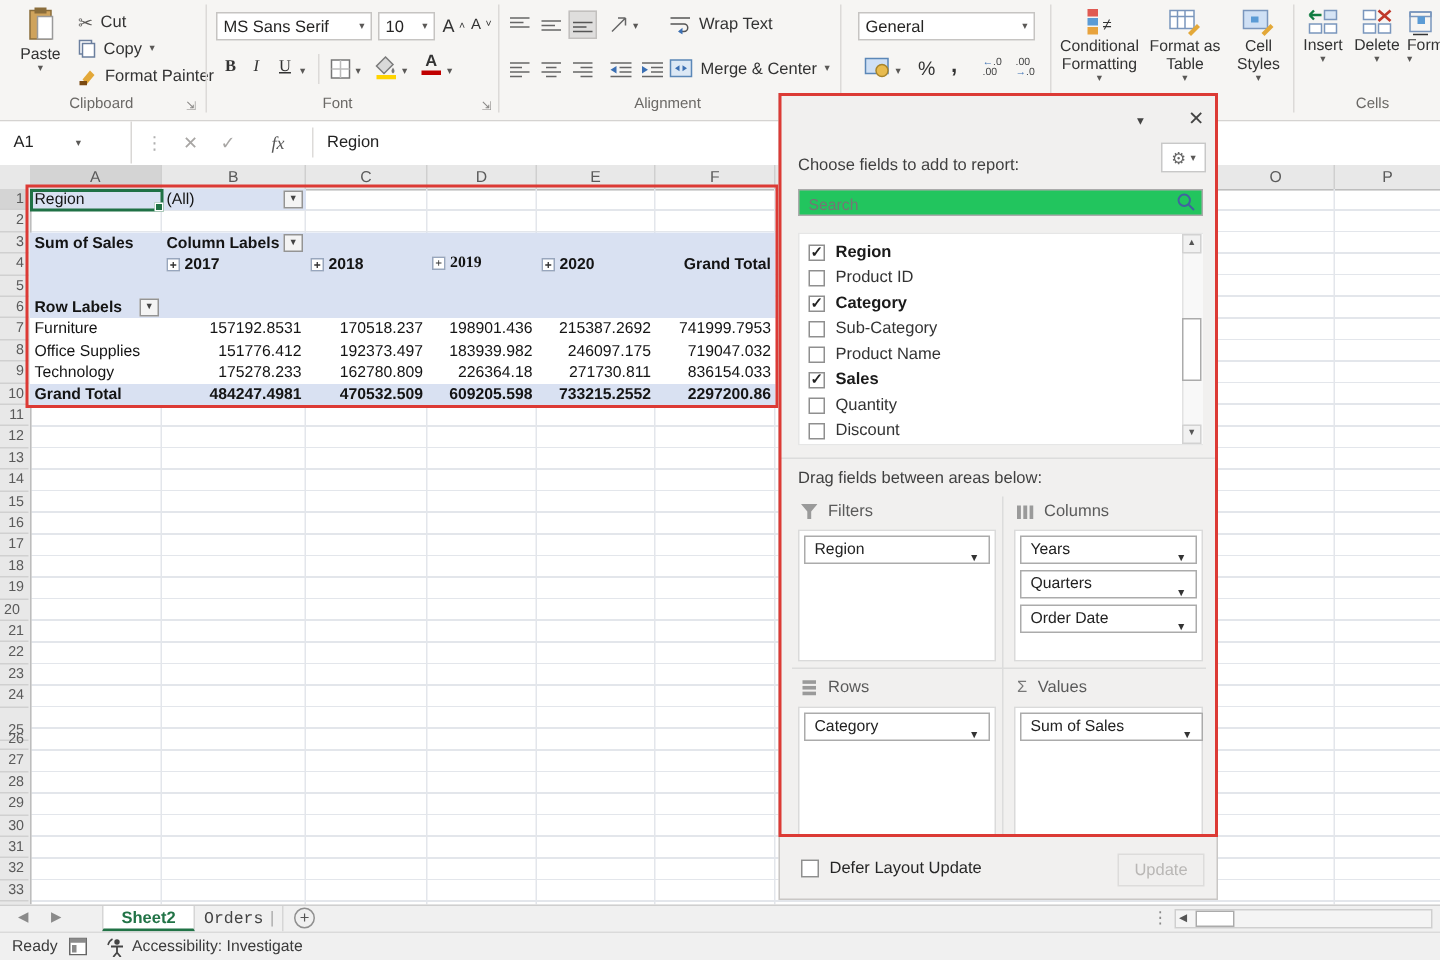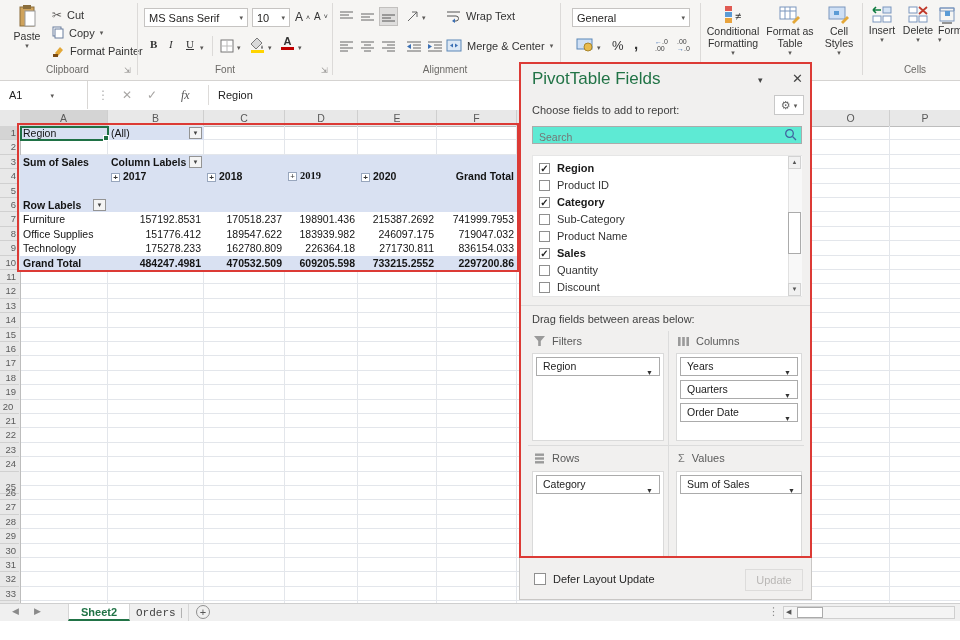--- a/index.html
+++ b/index.html
@@ -43,21 +43,21 @@
   .dd{position:absolute;width:13px;height:12px;background:#f4f4f4;border:1px solid #949494;box-sizing:border-box;font-size:6px;line-height:10px;text-align:center;color:#444;}
   .xp{display:inline-block;width:9px;height:9px;border:1px solid #98a6bd;background:#fff;box-sizing:border-box;font-size:8px;line-height:7px;text-align:center;color:#333;margin-right:3px;vertical-align:0px;}
   #a1sel{position:absolute;left:0;top:0;width:89px;height:15px;border:2px solid #1f7145;box-sizing:border-box;}
   #a1sel .handle{position:absolute;right:-2px;bottom:-2px;width:4px;height:4px;background:#1f7145;border:1px solid #fff;}
   #pivot-redbox{position:absolute;left:17px;top:123px;width:502px;height:149px;border:2px solid #dc3a35;box-sizing:border-box;pointer-events:none;z-index:40;}
   
   #pane{position:absolute;left:519px;top:62px;width:293px;height:538px;background:#f1f0ef;border:1px solid #c9c7c5;box-sizing:border-box;z-index:50;}
   #pane-redbox{position:absolute;left:-1px;top:-1px;width:293px;height:496px;border:2px solid #dc3a35;box-sizing:border-box;pointer-events:none;z-index:10;}
   #pane-title{position:absolute;left:12px;top:6px;font-size:17px;color:#217346;}
   .pane-txt{font-size:11px;color:#404040;}
-  #searchbox{position:absolute;left:12px;top:63px;width:270px;height:18px;background:#5eead4;border:1px solid #ababab;box-sizing:border-box;}
+  #searchbox{position:absolute;left:12px;top:63px;width:270px;height:18px;background:#22c55e;border:1px solid #ababab;box-sizing:border-box;}
   #searchbox input{border:0;outline:0;width:240px;height:14px;margin:1px 0 0 4px;font-size:10.5px;color:#555;font-family:"Liberation Sans",sans-serif;background:transparent;}
   #fieldlist{position:absolute;left:12px;top:92px;width:270px;height:142px;background:#fff;border:1px solid #e6e6e6;box-sizing:border-box;}
   .fitem{position:absolute;left:6px;display:flex;align-items:center;gap:7px;font-size:11px;color:#333;height:16px;}
   .fitem.on{font-weight:bold;color:#1a1a1a;}
   .cb{width:11px;height:11px;border:1px solid #8f8f8f;background:#fff;box-sizing:border-box;font-size:10px;line-height:9px;text-align:center;color:#222;flex:0 0 auto;}
   .sb-btn{position:absolute;width:13px;height:13px;background:#f1f1f1;border:1px solid #d2d2d2;box-sizing:border-box;font-size:6px;text-align:center;line-height:11px;color:#555;}
   .areahdr{position:absolute;display:flex;align-items:center;gap:7px;font-size:11px;color:#5a5a5a;}
   .areabox{position:absolute;background:#fff;border:1px solid #dadada;box-sizing:border-box;}
   .pill{position:absolute;height:19px;background:#fff;border:1px solid #ababab;box-sizing:border-box;font-size:10.5px;color:#222;line-height:17px;padding-left:6px;}
   .pill .pv{position:absolute;right:6px;top:6px;font-size:7px;color:#333;}
@@ -464,21 +464,21 @@
 
     <div class="pcell" style="left:0;top:86.4px;width:88px;">Furniture</div>
     <div class="pcell num" style="left:88px;top:86.4px;width:96px;">157192.8531</div>
     <div class="pcell num" style="left:184px;top:86.4px;width:81px;">170518.237</div>
     <div class="pcell num" style="left:265px;top:86.4px;width:73px;">198901.436</div>
     <div class="pcell num" style="left:338px;top:86.4px;width:79px;">215387.2692</div>
     <div class="pcell num" style="left:417px;top:86.4px;width:80px;">741999.7953</div>
 
     <div class="pcell" style="left:0;top:100.8px;width:88px;">Office Supplies</div>
     <div class="pcell num" style="left:88px;top:100.8px;width:96px;">151776.412</div>
-    <div class="pcell num" style="left:184px;top:100.8px;width:81px;">189547.622</div>
+    <div class="pcell num" style="left:184px;top:100.8px;width:81px;">192373.497</div>
     <div class="pcell num" style="left:265px;top:100.8px;width:73px;">183939.982</div>
     <div class="pcell num" style="left:338px;top:100.8px;width:79px;">246097.175</div>
     <div class="pcell num" style="left:417px;top:100.8px;width:80px;">719047.032</div>
 
     <div class="pcell" style="left:0;top:115.2px;width:88px;">Technology</div>
     <div class="pcell num" style="left:88px;top:115.2px;width:96px;">175278.233</div>
     <div class="pcell num" style="left:184px;top:115.2px;width:81px;">162780.809</div>
     <div class="pcell num" style="left:265px;top:115.2px;width:73px;">226364.18</div>
     <div class="pcell num" style="left:338px;top:115.2px;width:79px;">271730.811</div>
     <div class="pcell num" style="left:417px;top:115.2px;width:80px;">836154.033</div>
@@ -486,21 +486,20 @@
     <div class="pcell b" style="left:0;top:129.6px;width:88px;">Grand Total</div>
     <div class="pcell b num" style="left:88px;top:129.6px;width:96px;">484247.4981</div>
     <div class="pcell b num" style="left:184px;top:129.6px;width:81px;">470532.509</div>
     <div class="pcell b num" style="left:265px;top:129.6px;width:73px;">609205.598</div>
     <div class="pcell b num" style="left:338px;top:129.6px;width:79px;">733215.2552</div>
     <div class="pcell b num" style="left:417px;top:129.6px;width:80px;">2297200.86</div>
   </div>
   <div id="pivot-redbox"></div>
 
   <div id="pane">
-    <div id="pane-title">PivotTable Fields</div>
     <div class="abs" style="left:238px;top:12px;font-size:9px;color:#444;">▾</div>
     <div class="abs" style="left:272px;top:8px;font-size:13px;color:#444;">✕</div>
     <div class="abs pane-txt" style="left:12px;top:41px;">Choose fields to add to report:</div>
     <div class="abs" style="left:254px;top:32px;width:30px;height:20px;background:#fff;border:1px solid #c8c8c8;box-sizing:border-box;display:flex;align-items:center;justify-content:center;gap:3px;">
       <span style="font-size:11px;color:#666;">⚙</span>
         <span class="chev">▾</span>
     </div>
     <div id="searchbox">
       <input placeholder="Search" style="">
       <span class="abs" style="right:4px;top:1px;">
@@ -620,14 +619,32 @@
       </div>
     <div class="abs" style="left:180px;top:2px;color:#aaa;font-size:11px;">|</div>
     <div class="abs" style="left:196px;top:1px;width:14px;height:14px;border:1px solid #8f8f8f;border-radius:50%;color:#555;font-size:11px;line-height:13px;text-align:center;box-sizing:border-box;">+</div>
     <div class="abs" style="left:768px;top:1px;color:#8a8a8a;font-size:11px;">⋮</div>
     <div id="hscroll">
       <div class="abs" style="left:2px;top:1px;font-size:7px;color:#555;">◀</div>
       <div class="abs" style="left:13px;top:0;width:26px;height:11px;background:#fff;border:1px solid #ababab;box-sizing:border-box;"></div>
     </div>
   </div>
 
+  <div id="statusbar">
+    <div class="abs" style="left:8px;top:3px;">Ready</div>
+    <div class="abs" style="left:46px;top:3px;">
+      <svg width="12" height="12">
+          <rect x="0.5" y="0.5" width="11" height="11" fill="#fff" stroke="#666"></rect>
+          <rect x="0.5" y="0.5" width="11" height="3" fill="#8a8a8a"></rect>
+          <rect x="2" y="5" width="3" height="5" fill="#8a8a8a"></rect>
+        </svg>
+    </div>
+    <div class="abs" style="left:70px;top:2px;">
+      <svg width="14" height="14">
+          <circle cx="8" cy="4" r="1.8" fill="#444"></circle>
+          <path d="M4 7 h8 M8 7 v4 M8 11 l-2.5 3 M8 11 l2.5 3" stroke="#444" fill="none" stroke-width="1.2"></path>
+          <path d="M2 6 a6 6 0 0 1 3 -4" stroke="#444" fill="none"></path>
+        </svg>
+    </div>
+    <div class="abs" style="left:88px;top:3px;">Accessibility: Investigate</div>
+  </div>
 
 </div>
 
 </body></html>

